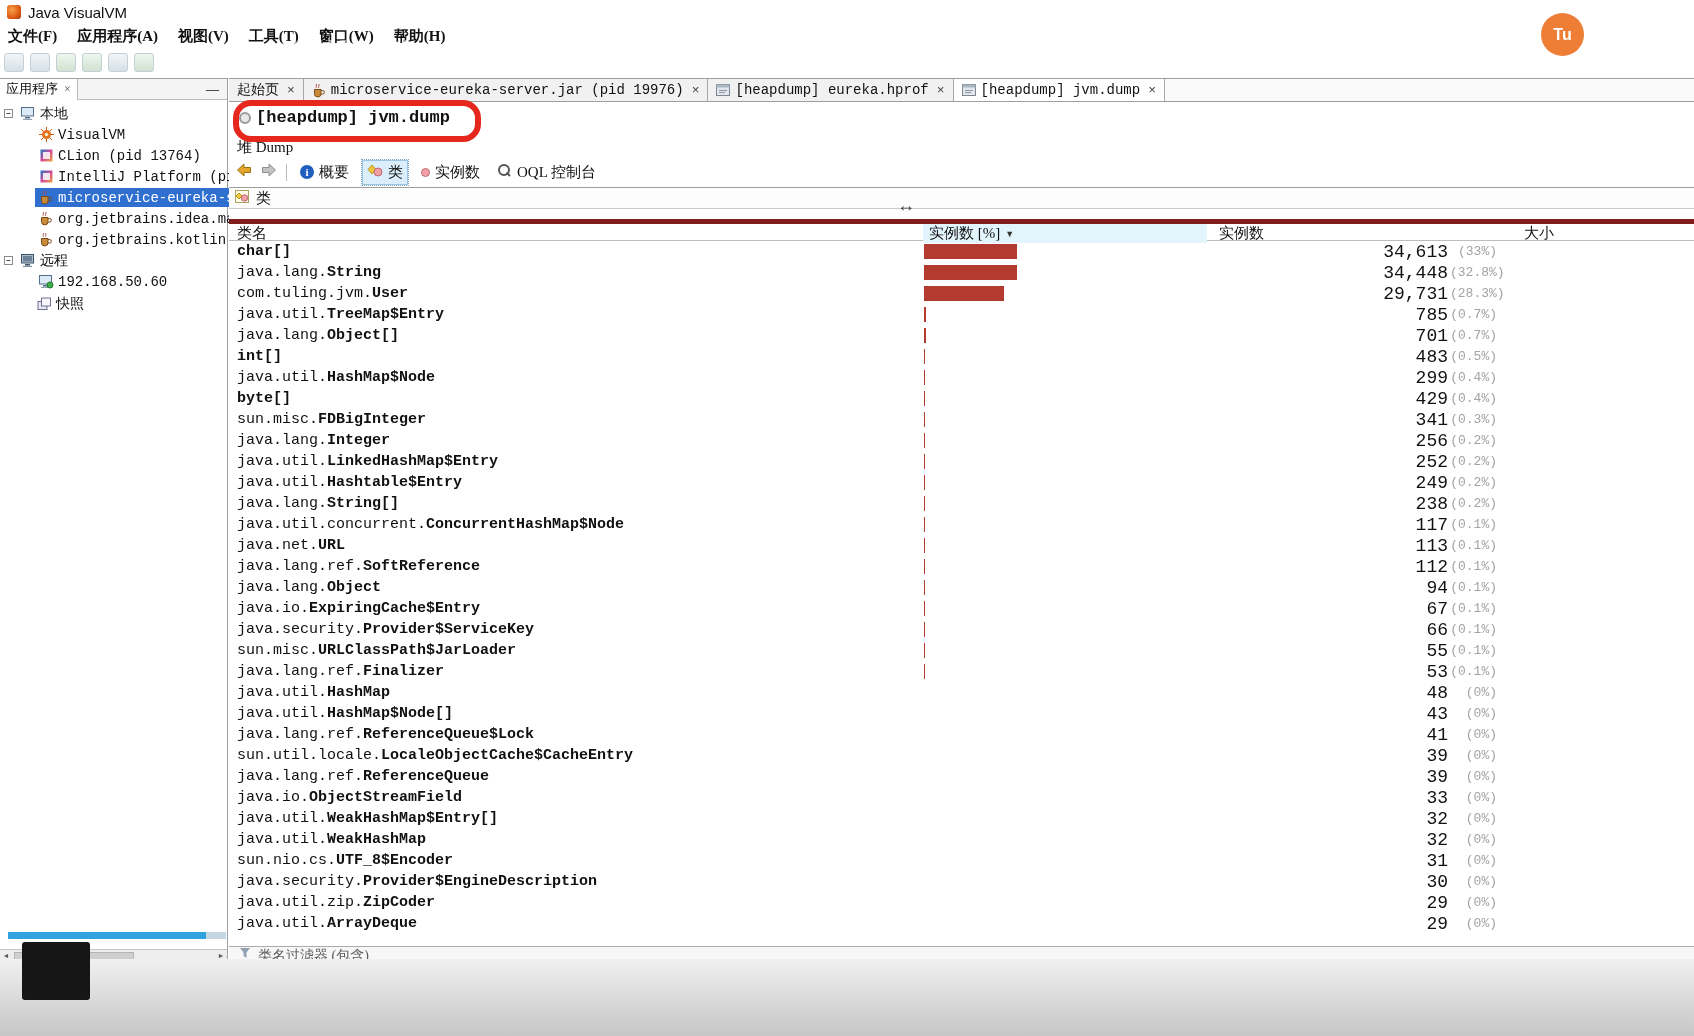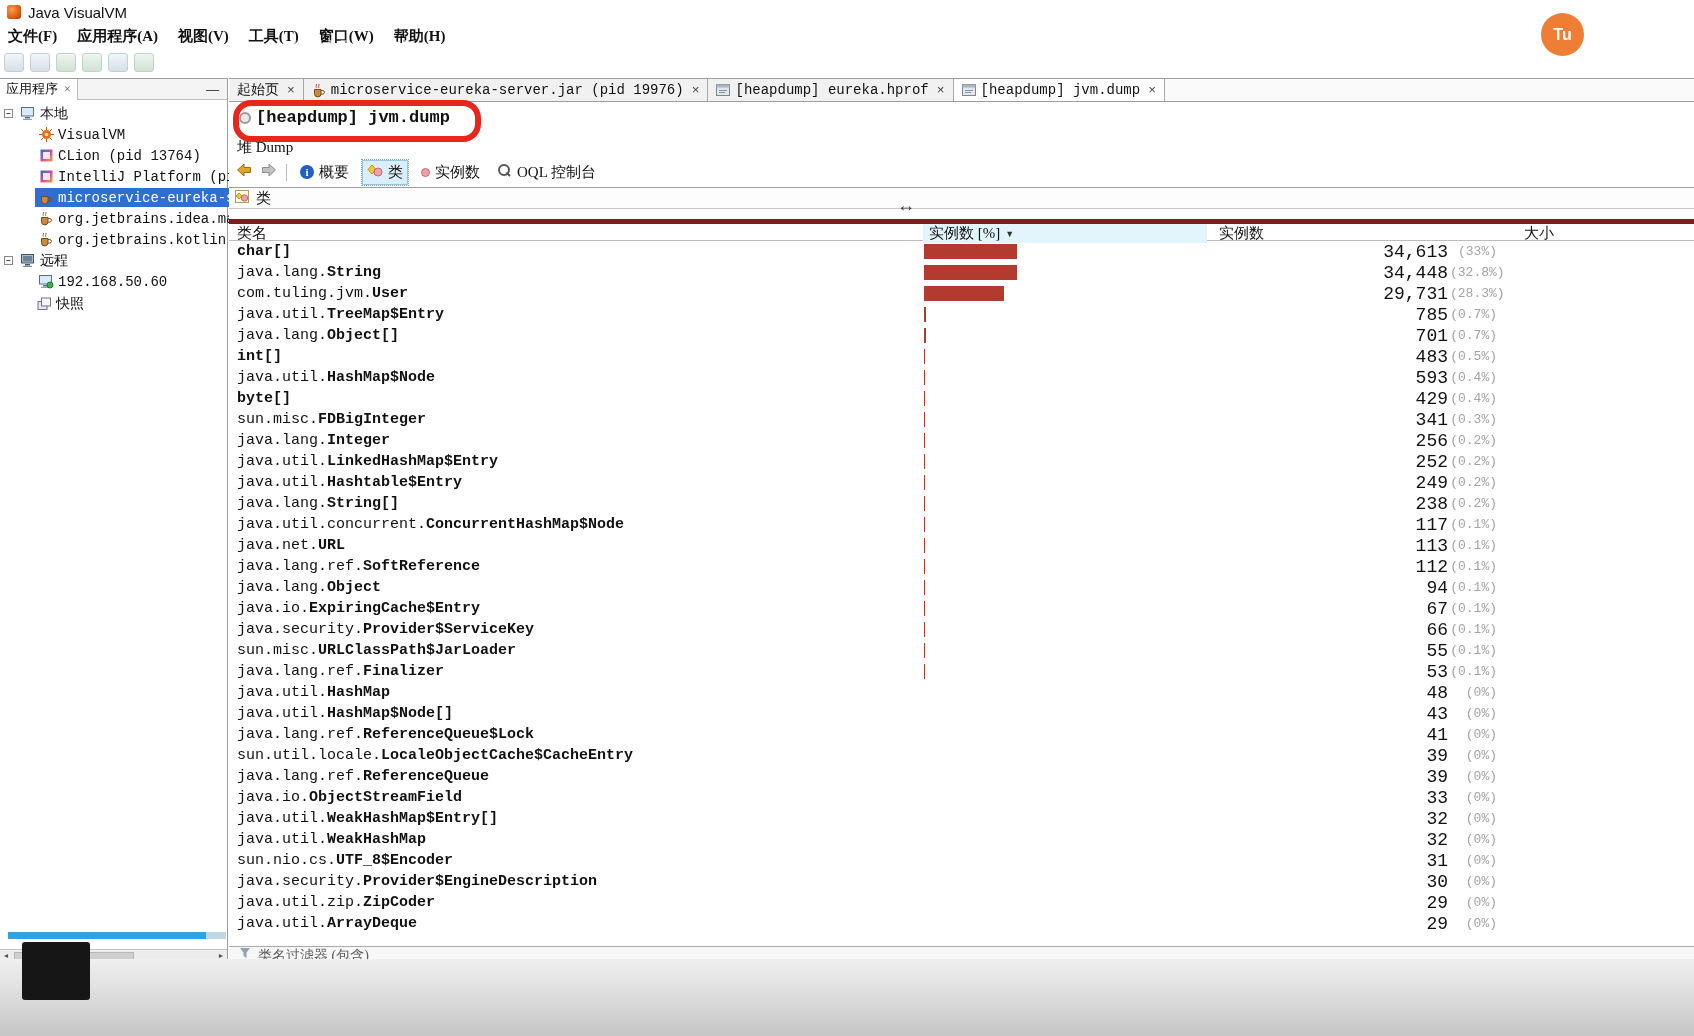--- a/index.html
+++ b/index.html
@@ -463,21 +463,21 @@
         </div>
         <div class="c-cnt" data-interactable="false">483</div>
         <div class="c-pct" data-interactable="false">(0.5%)</div>
         <div class="c-size" data-interactable="false"></div>
       </div>
       <div class="trow grid-cols" data-interactable="true">
         <div class="c-name" data-interactable="false"><span class="pkg" data-interactable="false">java.util.</span><span class="cls" data-interactable="false">HashMap$Node</span></div>
         <div class="c-bar" data-interactable="false">
           <span class="bar" data-interactable="false" style="width: 1px; background: rgb(178, 58, 46);"></span>
         </div>
-        <div class="c-cnt" data-interactable="false">593</div>
+        <div class="c-cnt" data-interactable="false">299</div>
         <div class="c-pct" data-interactable="false">(0.4%)</div>
         <div class="c-size" data-interactable="false"></div>
       </div>
       <div class="trow grid-cols" data-interactable="true">
         <div class="c-name" data-interactable="false"><span class="pkg" data-interactable="false"></span><span class="cls" data-interactable="false">byte[]</span></div>
         <div class="c-bar" data-interactable="false">
           <span class="bar" data-interactable="false" style="width: 1px; background: rgb(178, 58, 46);"></span>
         </div>
         <div class="c-cnt" data-interactable="false">429</div>
         <div class="c-pct" data-interactable="false">(0.4%)</div>

